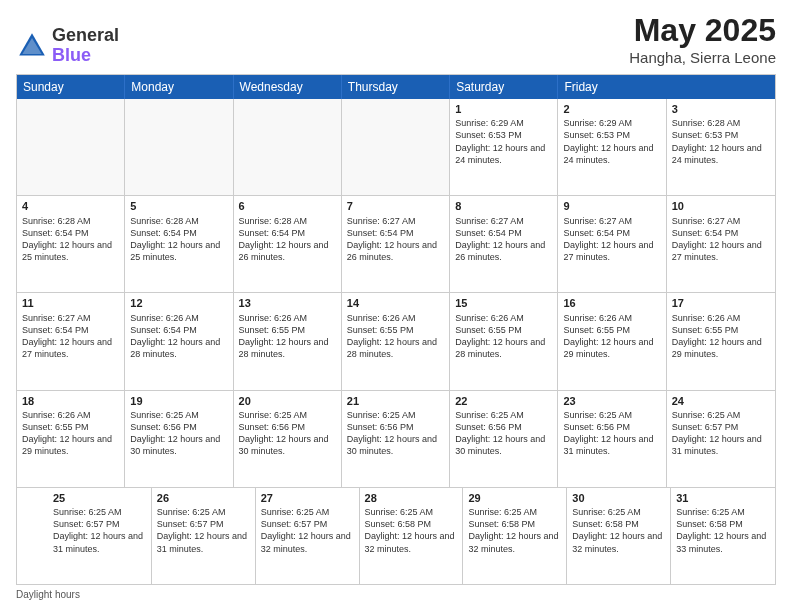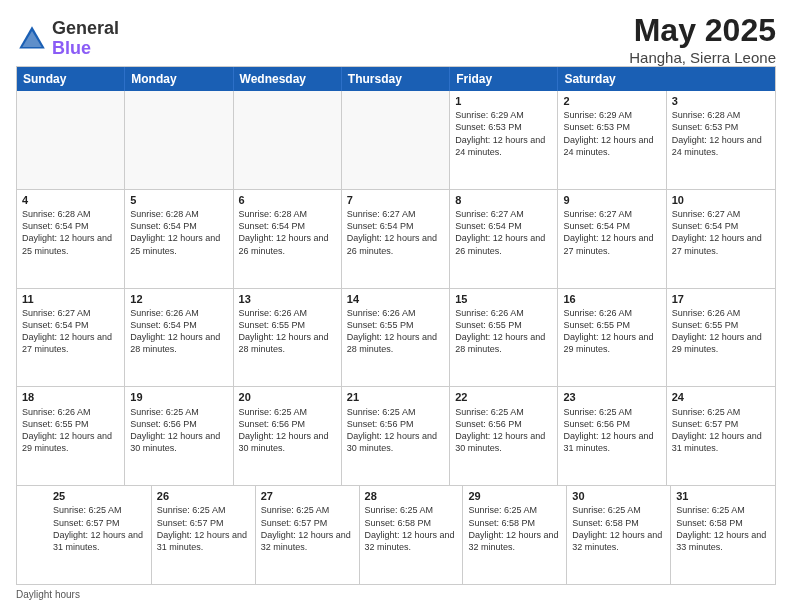--- a/index.html
+++ b/index.html
@@ -13,21 +13,22 @@
     .page {
       width: 792px;
       height: 612px;
       padding: 12px 16px;
       display: flex;
       flex-direction: column;
     }
     .header {
       display: flex;
       justify-content: space-between;
-      align-items: center;
+      align-items: flex-end;
+      margin-bottom: 8px;
     }
     .logo {
       display: flex;
       align-items: center;
       gap: 4px;
     }
     .logo-text {
       font-size: 18px;
       font-weight: bold;
       line-height: 1.1;
@@ -57,21 +58,21 @@
       border: 1px solid #ccc;
     }
     .cal-header {
       display: grid;
       grid-template-columns: repeat(7, 1fr);
       background: #1a5fb4;
     }
     .cal-header-cell {
       color: #fff;
       font-size: 12px;
-      font-weight: bold;
+      font-weight: normal;
       padding: 5px 6px;
       text-align: left;
       border-right: 1px solid #2d70c8;
     }
     .cal-header-cell:last-child { border-right: none; }
     .cal-body {
       flex: 1;
       display: flex;
       flex-direction: column;
     }
@@ -130,22 +131,22 @@
       <div class="location">Hangha, Sierra Leone</div>
     </div>
   </div>
 
   <div class="calendar">
     <div class="cal-header">
     <div class="cal-header-cell">Sunday</div>
         <div class="cal-header-cell">Monday</div>
         <div class="cal-header-cell">Wednesday</div>
         <div class="cal-header-cell">Thursday</div>
+        <div class="cal-header-cell">Saturday</div>
         <div class="cal-header-cell">Friday</div>
-        <div class="cal-header-cell">Saturday</div>
       </div>
     <div class="cal-body">
     <div class="cal-row">
           <div class="cal-cell empty"></div>
           <div class="cal-cell empty"></div>
           <div class="cal-cell empty"></div>
           <div class="cal-cell empty"></div>
           <div class="cal-cell">
             <div class="day-num">1</div>
             <div class="sun-info">Sunrise: 6:29 AM<br>Sunset: 6:53 PM<br>Daylight: 12 hours and 24 minutes.</div>

